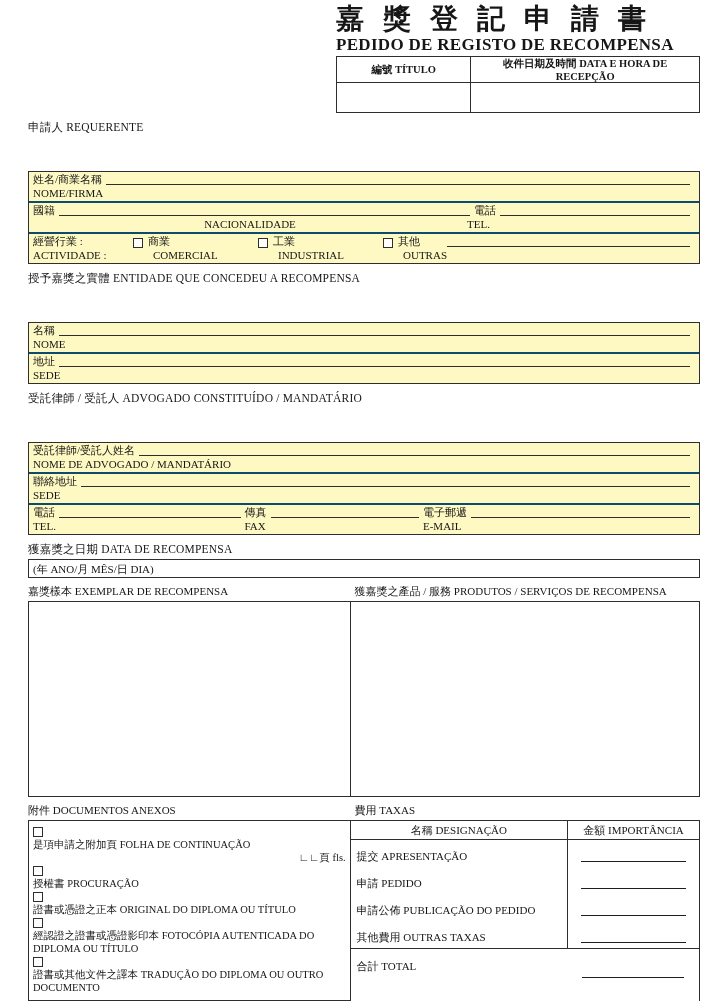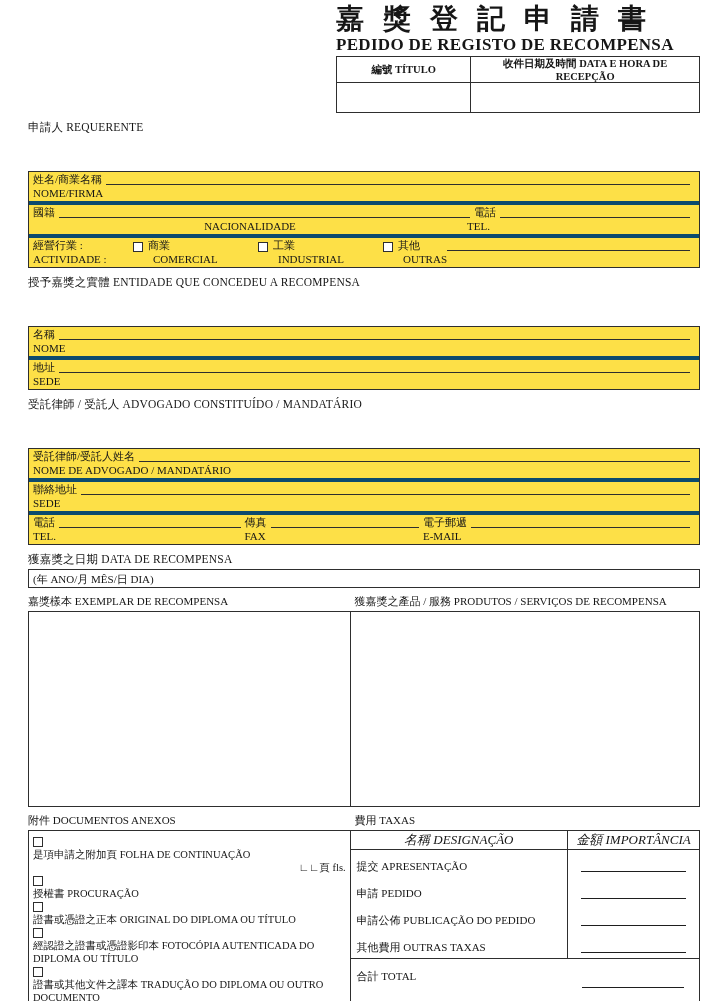--- a/index.html
+++ b/index.html
@@ -20,22 +20,22 @@
   table.rec { border-collapse:collapse; width:100%; margin-top:1px; }
   table.rec th, table.rec td { border:1px solid #2e2e2e; }
   table.rec th { font-weight:bold; font-size:10.5px; text-align:center; height:17px; padding:0 2px; }
   table.rec td { height:30px; }
   table.rec .c1 { width:37%; }
 
   
   .sec-h { font-size:11.5px; margin:7px 0 2px 0; letter-spacing:0.2px; }
 
   
-  .fbox { border:1px solid #2e2e2e; background:#fde047;margin-top:36px; }
-  .frow { border-top:4px solid #0c4a6e; padding:1px 5px 2px 4px; }
+  .fbox { border:1px solid #2e2e2e; background:#fef9c3;margin-top:36px; }
+  .frow { border-top:2px solid #0c4a6e; padding:1px 5px 2px 4px; }
   .frow:first-child { border-top:none; }
   .l1 { display:flex; align-items:flex-end; height:14px; font-size:11px; }
   .l2 { display:flex; align-items:flex-start; height:12px; font-size:11px; }
   .lbl { white-space:nowrap; }
   .fl { flex:1; border-bottom:1px solid #2e2e2e; margin:0 4px 2px 4px; height:10px; }
   .sp430 { width:434px;text-align:center; }
   .w100 { width:100px; }
   .optcol { width:125px; display:flex; align-items:flex-end; }
   .optpt  { width:125px; padding-left:20px; }
   .cb { width:10px; height:10px; border:1px solid #2e2e2e; display:inline-block; margin:0 5px 1px 0; flex:none; background:#fff; }
@@ -59,21 +59,21 @@
   .bot-l { width:48%; border-right:1px solid #2e2e2e; display:flex; flex-direction:column; padding:5px 4px 4px 4px; }
   .chk-item { display:flex; font-size:10.5px; line-height:13px; margin-bottom:1px;flex-direction:column; }
   .chk-item .cb { margin-top:1px; }
   .txt { flex:1; }
   .suffix { margin-left:auto; white-space:nowrap; padding-left:4px; }
   .sig-div { border-top:1px solid #2e2e2e; margin:5px -4px 0 -4px; }
   .sig-party { padding-top:3px; font-size:11px; white-space:nowrap; }
   .sig-line { display:flex; align-items:flex-end; margin-top:auto; height:16px; font-size:11px; }
 
   .bot-r { flex:1; display:flex; flex-direction:column; }
-  .fee-head { display:flex; border-bottom:1px solid #2e2e2e; height:19px; font-size:13px;font-style:italic; }
+  .fee-head { display:flex; border-bottom:1px solid #2e2e2e; height:19px; font-size:11px; }
   .fee-head .c1 { flex:1; display:flex; align-items:center; justify-content:center; }
   .fee-head .c2 { width:132px; border-left:1px solid #2e2e2e; display:flex; align-items:center; justify-content:center; }
   .fee-row { display:flex; height:27px; font-size:11px; }
   .fee-label { flex:1; padding:9px 0 0 6px; }
   .fee-amt { width:132px; border-left:1px solid #2e2e2e; position:relative; }
   .amt-line { position:absolute; bottom:5px; left:13px; right:13px; border-bottom:1px solid #1e1e1e; }
   .fee-sep { border-top:1px solid #2e2e2e; }
   .total-row { height:58px; position:relative; padding:10px 0 0 6px; font-size:11px; }
   .total-row .tline { position:absolute; top:28px; right:15px; width:102px; border-bottom:1px solid #1e1e1e; }
   .treas-row { flex:1; position:relative; padding:14px 0 0 6px; font-size:11px; }

